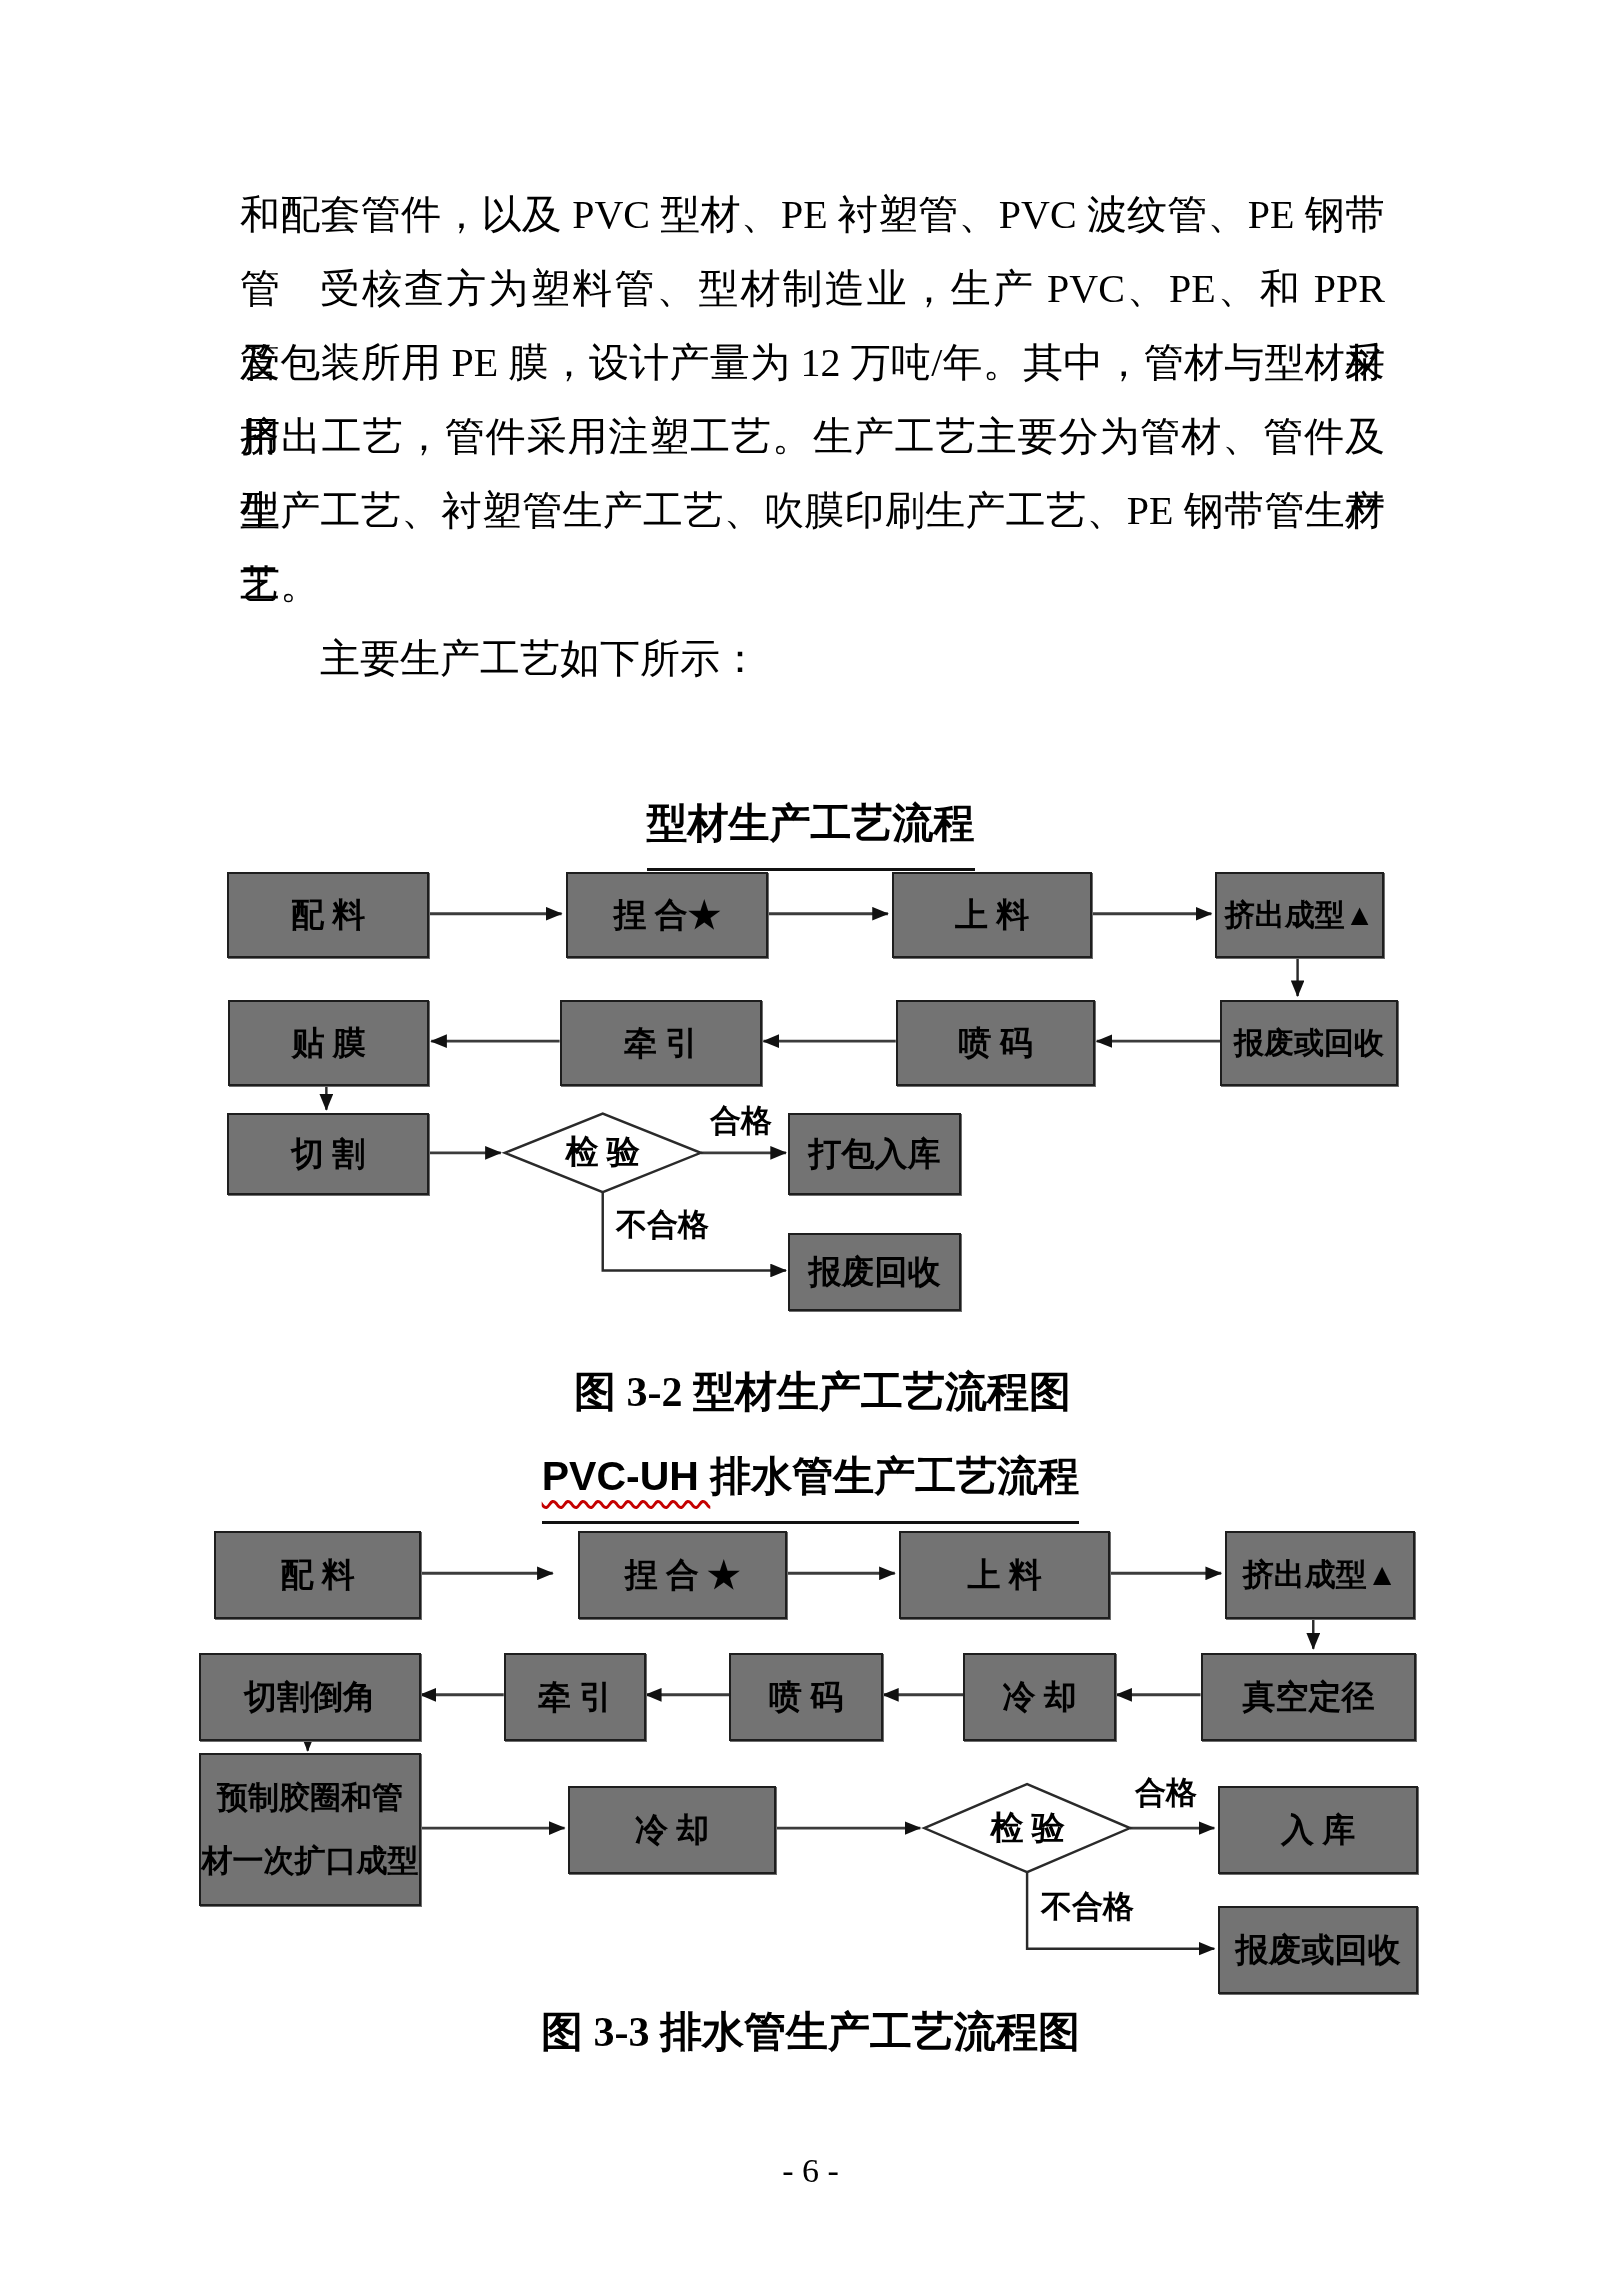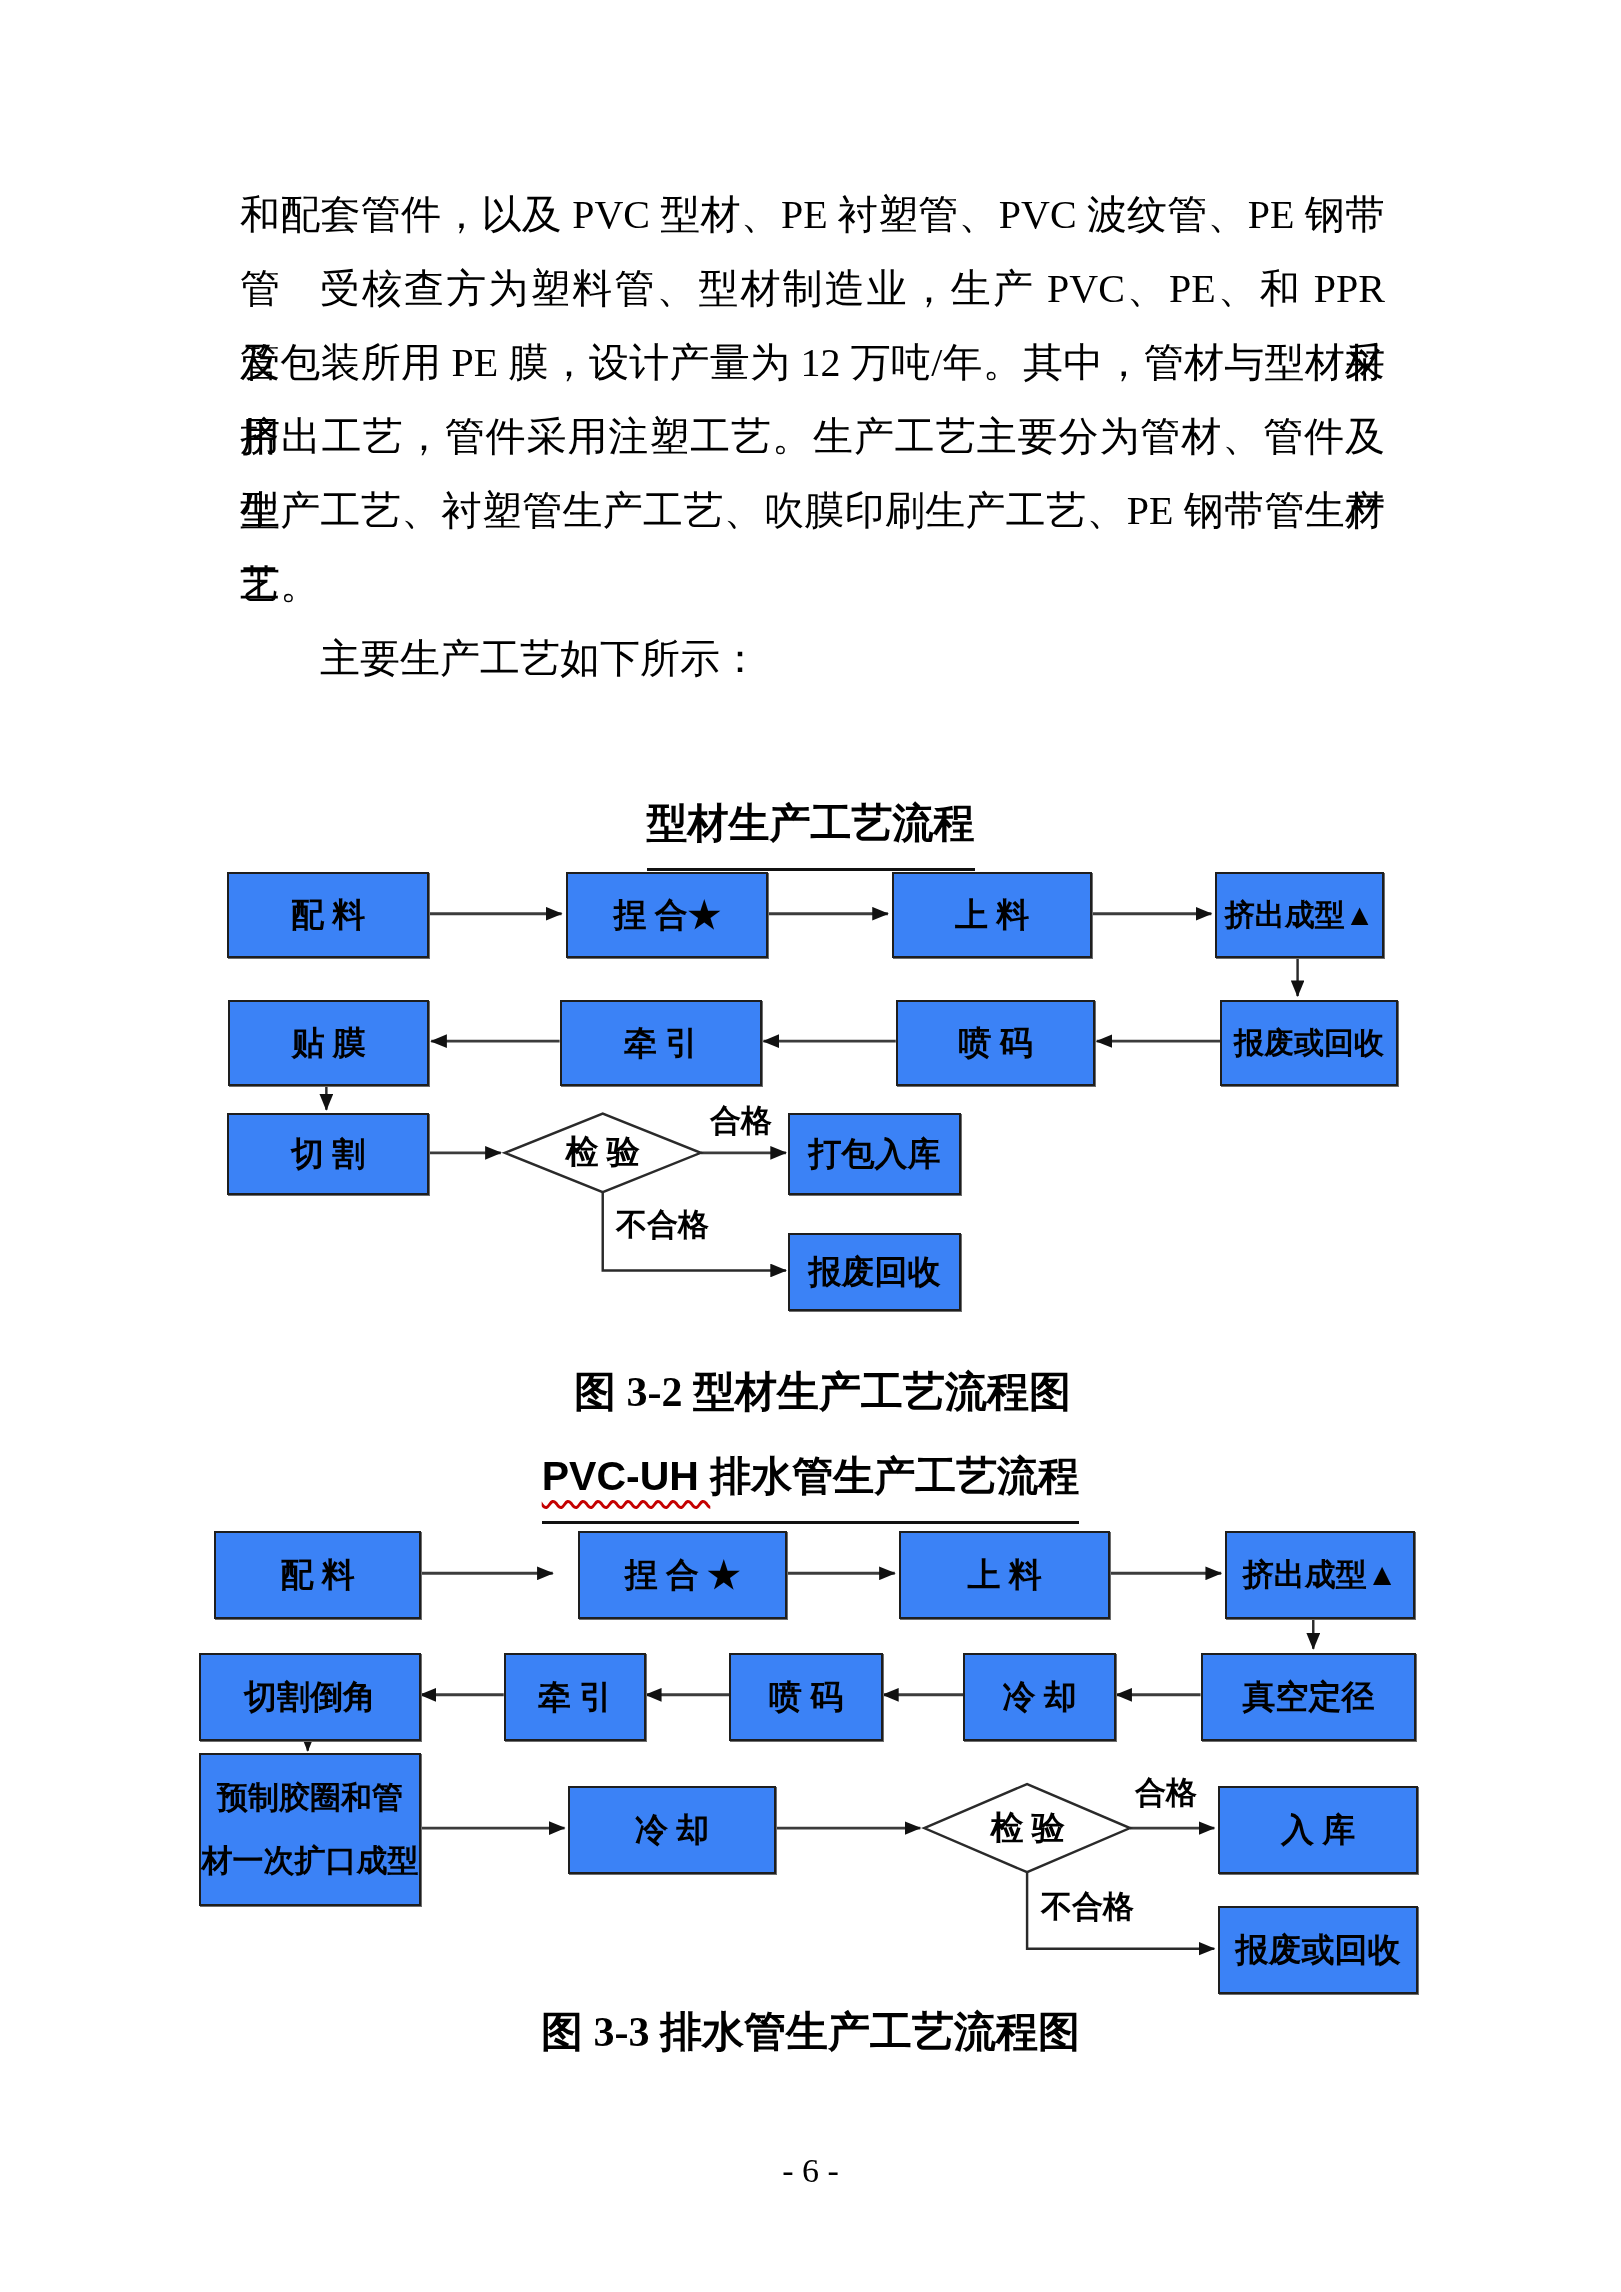--- a/index.html
+++ b/index.html
@@ -27,21 +27,21 @@
   .fc-title .latin {
     font-family:"Liberation Sans","DejaVu Sans",sans-serif;
     font-weight:bold;
     text-decoration:underline wavy #c40000;
     text-decoration-thickness:2.9px;
     text-underline-offset:9.8px;
   }
   .fbox {
     position:absolute;
     border:2px solid #1e1e1e;
-    background:#3b82f6;
+    background:#737373;
     box-shadow:1px 1px 0 #6e6e6e;
     display:flex; align-items:center; justify-content:center;
     font-size:33px; font-weight:bold;
     white-space:nowrap;
     z-index:2;
   }
   .fbox.two { flex-direction:column; justify-content:space-evenly; }
   .dlabel {
     position:absolute;
     display:flex; align-items:center; justify-content:center;

